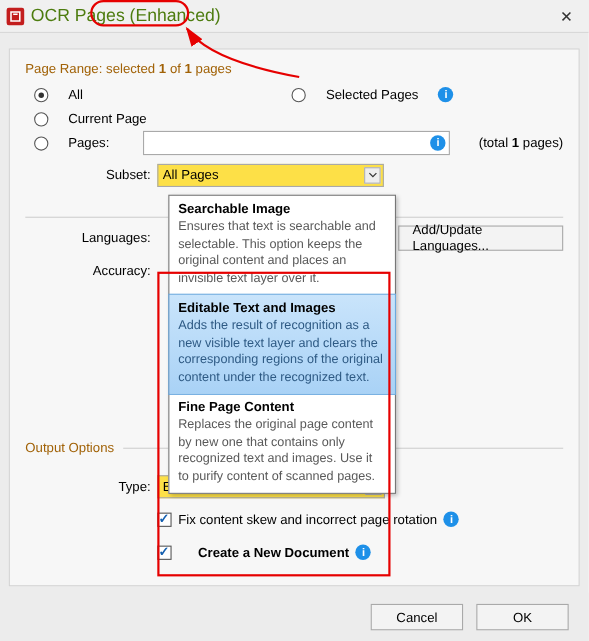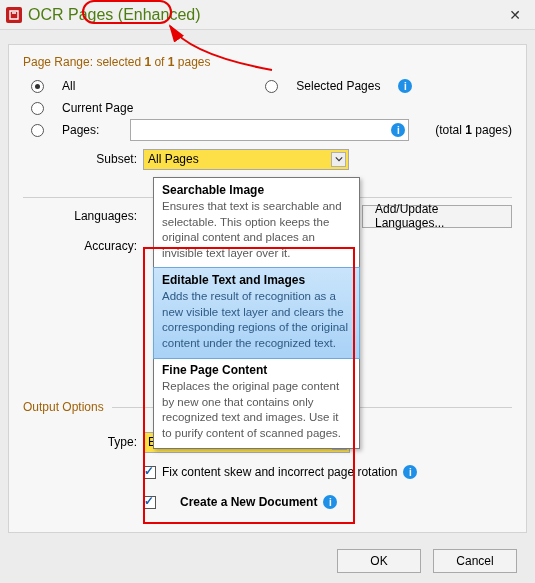--- a/index.html
+++ b/index.html
@@ -296,18 +296,18 @@
         <div class="ttl">Fine Page Content</div>
         <div class="desc">Replaces the original page content by new one that contains only recognized text and images. Use it to purify content of scanned pages.</div>
       </div>
     </div>
 
   </div>
 </div>
 
 <div class="footer">
   <div class="btn">
+      <span>Cancel</span>
+    </div>
+  <div class="btn">
       <span>OK</span>
     </div>
-  <div class="btn">
-      <span>Cancel</span>
-    </div>
 </div>
 
 </body></html>

